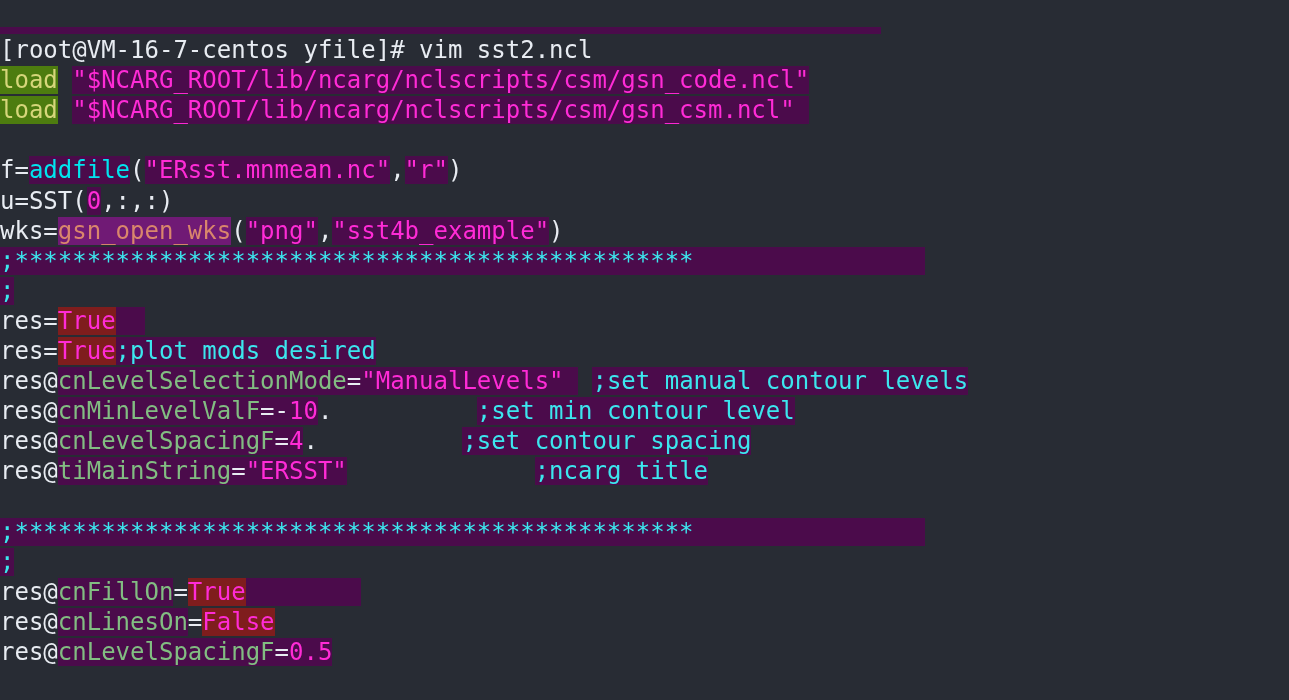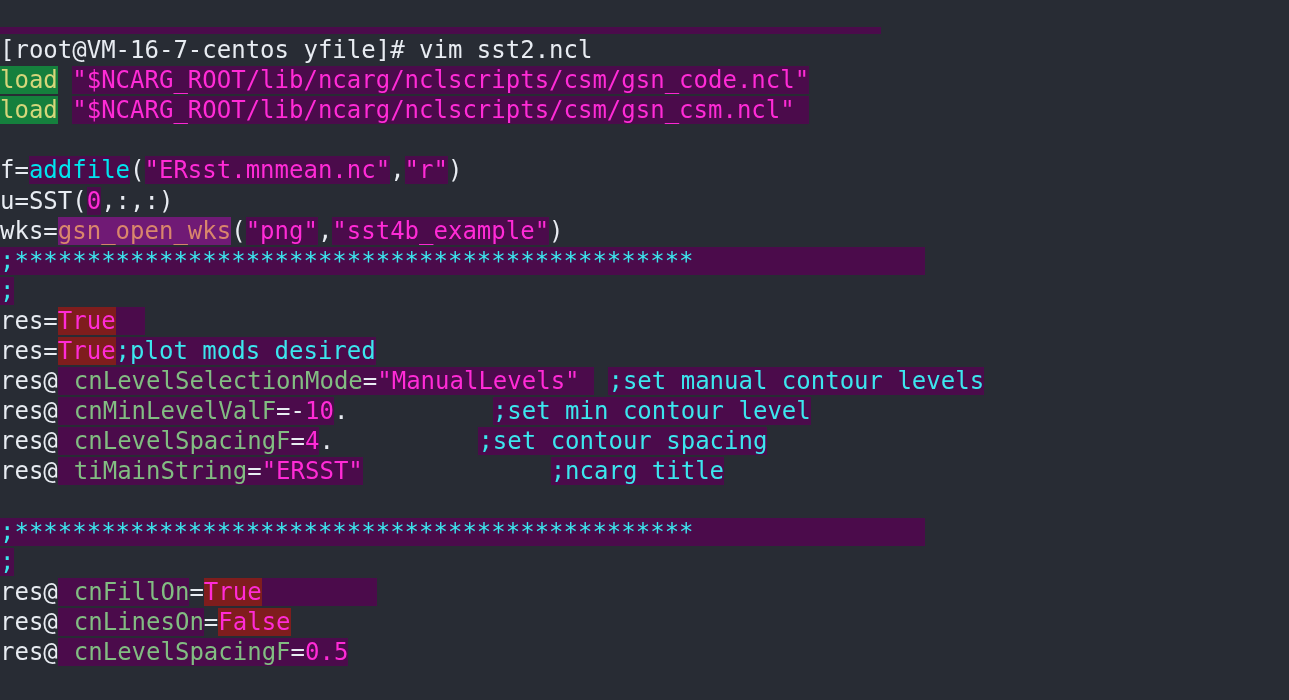--- a/index.html
+++ b/index.html
@@ -31,27 +31,27 @@
     height: 30.1px;
     white-space: pre;
     display: block;
     color: #d8dee9;
   }
   .row span { white-space: pre; }
 
   
   .t-plain   { color: #e8ecf2; }
   .t-prompt  { color: #e8ecf2; }
-  .t-kw      { color: #d6d67a; background: #15803d; }  
+  .t-kw      { color: #d6d67a; background: #4d7c0f; }  
   .t-str     { color: #ff2bd6; background: #4b0b4b; }  
   .t-func    { color: #00e5ef; background: #4b0b4b; }  
   .t-func2   { color: #d9866c; background: #701a75; }  
   .t-num     { color: #ff2bd6; background: #4b0b4b; }  
   .t-bool    { color: #ff2bd6; background: #7f1d1d; }  
-  .t-attr    { color: #82bd82; background: #4b0b4b; padding-left: 16px; }  
+  .t-attr    { color: #82bd82; background: #4b0b4b; }  
   .t-cmt     { color: #3ce6ee; background: #4b0b4b; }  
   .t-op      { color: #e8ecf2; background: #4b0b4b; }  
   .t-op2     { color: #e8ecf2; }
   .t-paren   { color: #e8ecf2; }
   .t-hlpad   { background: #4b0b4b; }
   .t-gap     { background: #282c34; }
   .t-blank   { color: #e8ecf2; }
 
   #watermark {
     position: absolute;

